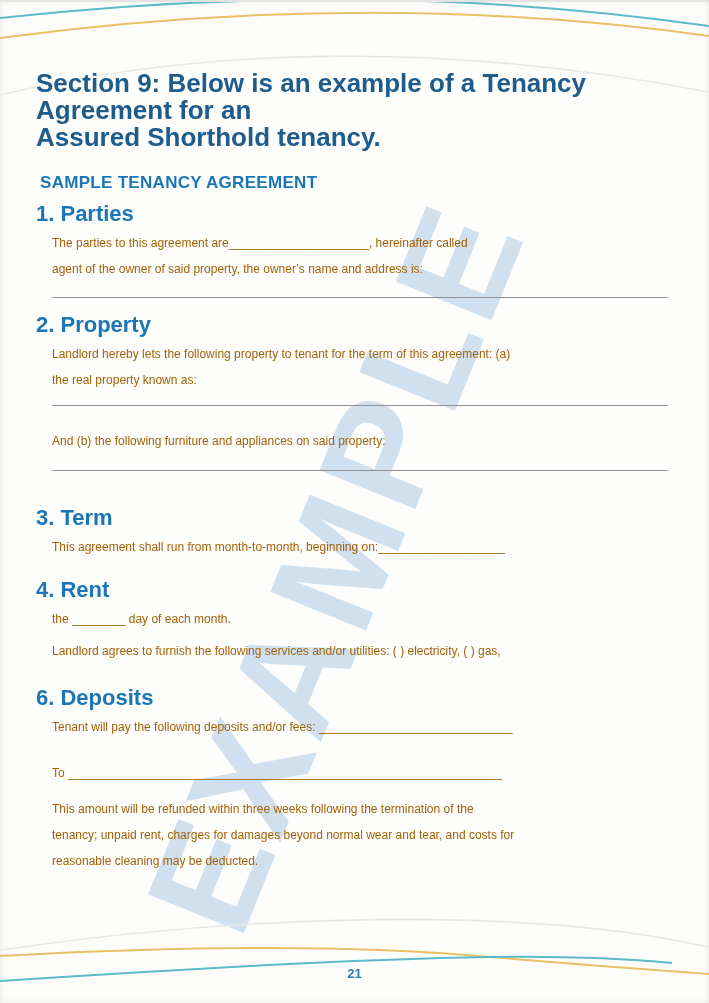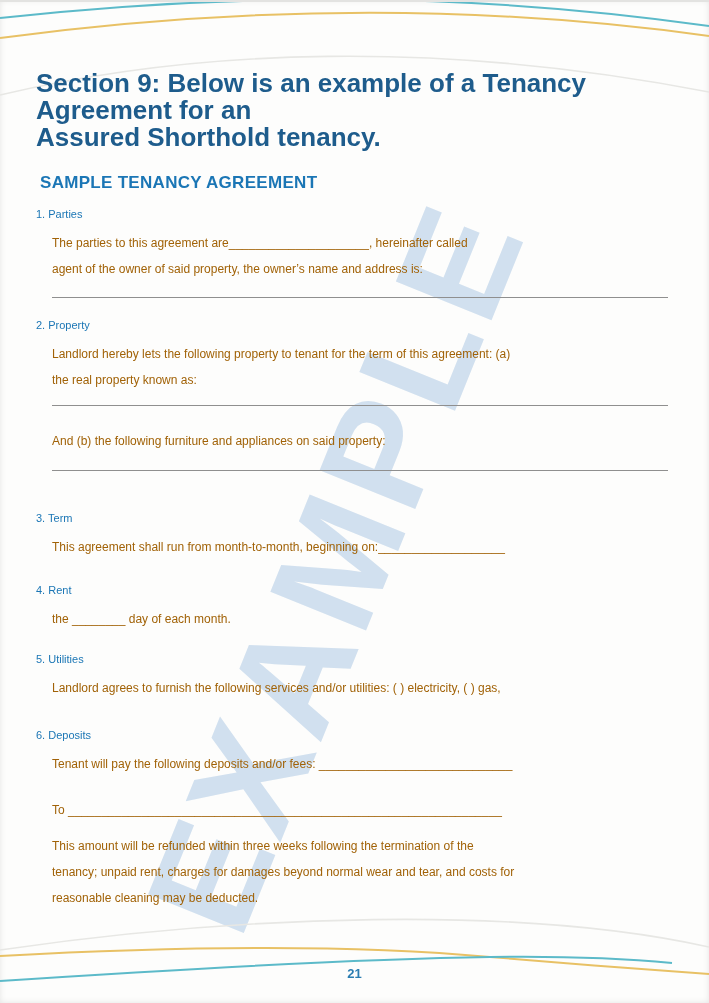--- a/index.html
+++ b/index.html
@@ -34,22 +34,22 @@
     font-weight:bold; color:#1e5c8c;
   }
   h2 {
     margin:22px 0 0 4px;
     font-size:17px; line-height:20px;
     font-weight:bold; color:#1b76b5;
     letter-spacing:0.3px;
   }
   h3 {
     margin:0;
-    font-size:11px; line-height:20px;
-    font-weight:normal; color:#1b76b5;
+    font-size:22px; line-height:20px;
+    font-weight:bold; color:#1b76b5;
   }
   .para { margin:6px 0 0 16px; }
   .bline {
     font-size:12px; line-height:26px;
     color:#a16207; white-space:nowrap;
   }
   .write-line {
     height:0;
     border-bottom:1px solid #8f8f8f;
     margin:0 3px 1px 16px;
@@ -118,21 +118,20 @@
     <h3 class="m-term">3. Term</h3>
     <div class="para">
       <div class="bline">This agreement shall run from month-to-month, beginning on:___________________</div>
     </div>
 
     <h3 class="m-rent">4. Rent</h3>
     <div class="para">
       <div class="bline">the ________ day of each month.</div>
     </div>
 
-    <h3 class="m-utilities">5. Utilities</h3>
     <div class="para">
       <div class="bline">Landlord agrees to furnish the following services and/or utilities: ( ) electricity, ( ) gas,</div>
     </div>
 
     <h3 class="m-deposits">6. Deposits</h3>
     <div class="para">
       <div class="bline">Tenant will pay the following deposits and/or fees: _____________________________</div>
     </div>
     <div class="para m-toline">
       <div class="bline">To _________________________________________________________________</div>

